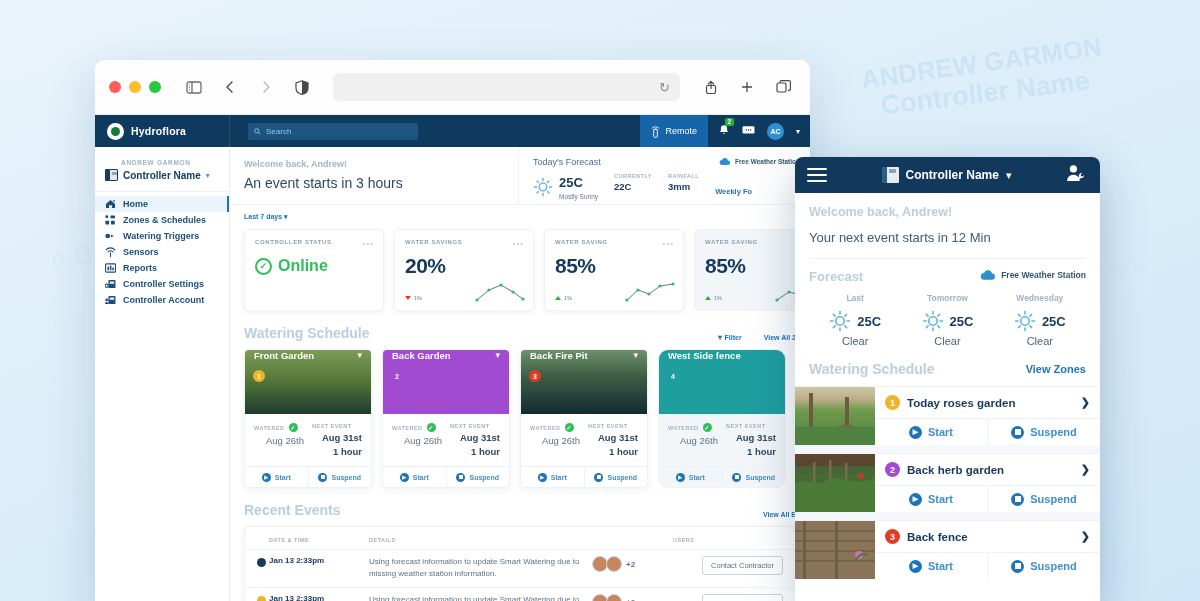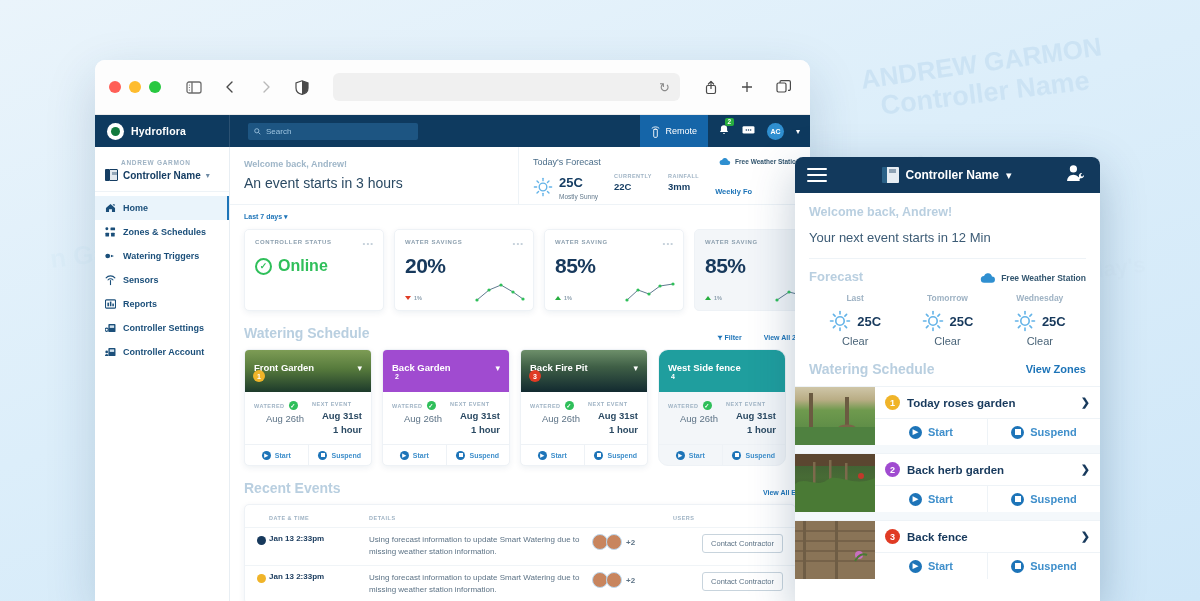--- a/index.html
+++ b/index.html
@@ -52,21 +52,21 @@
   .sidehead{padding:12px 10px 10px 10px;border-bottom:1px solid #eef3f7;}
   .sidehead .owner{font-size:6.5px;letter-spacing:.7px;color:#9fb3c4;font-weight:700;margin-bottom:3px;padding-left:16px;}
   .sidehead .ctrl{display:flex;align-items:center;gap:5px;}
   .ctrlicon{width:13px;height:12px;position:relative;flex:0 0 auto;}
   .ctrlicon .l{position:absolute;left:0;top:0;width:4px;height:12px;background:#153d63;border-radius:1px 0 0 1px;}
   .ctrlicon .r{position:absolute;left:4px;top:0;width:9px;height:12px;background:#e2e8ee;border:1px solid #153d63;border-radius:0 1px 1px 0;}
   .ctrlicon .r:after{content:"";position:absolute;left:1.5px;top:1.5px;width:5px;height:3px;background:#93a6b7;}
   .ctrlname{font-size:10px;font-weight:700;color:#153d63;}
   .chev{color:#6f8ba5;font-size:8px;}
   .navlist{padding-top:4px;}
-  .navitem{display:flex;align-items:center;gap:7px;height:24px;padding-left:10px;font-size:9px;color:#1b4f7a;font-weight:600;}
+  .navitem{display:flex;align-items:center;gap:7px;height:16px;padding-left:10px;font-size:9px;color:#1b4f7a;font-weight:600;}
   .navitem.active{background:#eaf4fb;border-right:2px solid #1d74b8;}
   .navitem .ic{width:11px;height:11px;display:flex;align-items:center;justify-content:center;color:#1b4f7a;flex:0 0 auto;}
 
   
   .main{flex:1;background:#fff;overflow:hidden;position:relative;}
   .tophero{display:flex;border-bottom:1px solid #eef3f7;height:58px;}
   .heroL{flex:1;padding:12px 0 0 14px;}
   .heroL .hi{font-size:9px;color:#9fb6c8;font-weight:700;margin-bottom:6px;}
   .heroL .ev{font-size:14px;color:#2b4a63;}
   .heroR{width:292px;border-left:1px solid #eef3f7;padding:10px 10px 0 14px;position:relative;}
@@ -99,21 +99,21 @@
   .tri.dn{border-top:4px solid #e03b24;}
   .spark{position:absolute;right:8px;bottom:6px;}
 
   .secthead{display:flex;align-items:flex-end;justify-content:space-between;margin:14px 14px 8px 0;}
   .secttitle{font-size:14px;font-weight:800;color:#b9cfe0;}
   .sectacts{display:flex;align-items:center;gap:22px;font-size:7px;color:#1d74b8;font-weight:700;}
 
   .zrow{display:flex;gap:10px;}
   .zcard{width:128px;background:#fff;border:1px solid #eef2f6;border-radius:5px;box-shadow:0 2px 6px rgba(20,60,100,.07);overflow:hidden;flex:0 0 auto;}
   .zcard.dim{background:#f3f6f9;box-shadow:none;border-radius:10px;}
-  .zhead{height:42px;position:relative;display:flex;align-items:center;padding:0 9px 7px 9px;}
+  .zhead{height:64px;position:relative;display:flex;align-items:flex-start;padding:0 9px 7px 9px;}
   .zhead .num{position:absolute;left:8px;top:20px;width:12px;height:12px;border-radius:50%;color:#fff;font-size:7px;font-weight:700;display:flex;align-items:center;justify-content:center;}
   .zhead .zt{font-size:9.5px;font-weight:700;color:#fff;flex:1;}
   .zhead .zc{color:#fff;font-size:9px;}
   .zbody{padding:9px;display:flex;gap:8px;}
   .zcol{flex:1;text-align:right;}
   .zcol .k{font-size:5.5px;letter-spacing:.5px;color:#9fb3c4;font-weight:700;display:flex;align-items:center;gap:4px;}
   .zcol .chk{width:9px;height:9px;border-radius:50%;background:#2fbf5a;color:#fff;font-size:6px;display:flex;align-items:center;justify-content:center;}
   .zcol .v{font-size:9.5px;color:#5d7386;margin-top:3px;}
   .zcol .v.d{color:#2b4a63;font-weight:700;}
   .zfoot{display:flex;border-top:1px solid #eef2f6;}
@@ -148,21 +148,21 @@
   .mtitle{flex:1;display:flex;align-items:center;justify-content:center;gap:7px;}
   .mtitle .tx{font-size:12px;font-weight:700;}
   .mctrlicon{width:17px;height:16px;position:relative;}
   .mctrlicon .l{position:absolute;left:0;top:0;width:5px;height:16px;background:#2a6187;border-radius:1px 0 0 1px;}
   .mctrlicon .r{position:absolute;left:5px;top:0;width:12px;height:16px;background:#e6edf3;border-radius:0 1px 1px 0;}
   .mctrlicon .r:after{content:"";position:absolute;left:2px;top:2px;width:7px;height:4px;background:#8fa3b5;}
   .mwelcome{padding:12px 14px 0 14px;}
   .mwelcome .hi{font-size:12.5px;font-weight:800;color:#b9cfe0;}
   .mwelcome .ev{font-size:13px;color:#3c5b75;margin-top:11px;padding-bottom:13px;border-bottom:1px solid #eef3f7;}
   .mfc{padding:10px 14px 0 14px;}
-  .mfch{display:flex;justify-content:space-between;align-items:flex-end;}
+  .mfch{display:flex;justify-content:space-between;align-items:flex-start;}
   .mfct{font-size:13px;font-weight:800;color:#b9cfe0;}
   .mfws{display:flex;align-items:center;gap:5px;font-size:8.5px;color:#33566f;font-weight:600;}
   .mdays{display:flex;margin-top:9px;}
   .mday{flex:1;text-align:center;}
   .mday .dn{font-size:8.5px;color:#9fb3c4;font-weight:600;}
   .mday .dr{display:flex;align-items:center;justify-content:center;gap:6px;margin-top:7px;}
   .mday .dt{font-size:13px;font-weight:800;color:#17395c;}
   .mday .dc{font-size:11px;color:#4a6478;margin-top:3px;}
   .mws{display:flex;justify-content:space-between;align-items:center;padding:14px 14px 9px 14px;}
   .mwst{font-size:14px;font-weight:800;color:#b9cfe0;}

